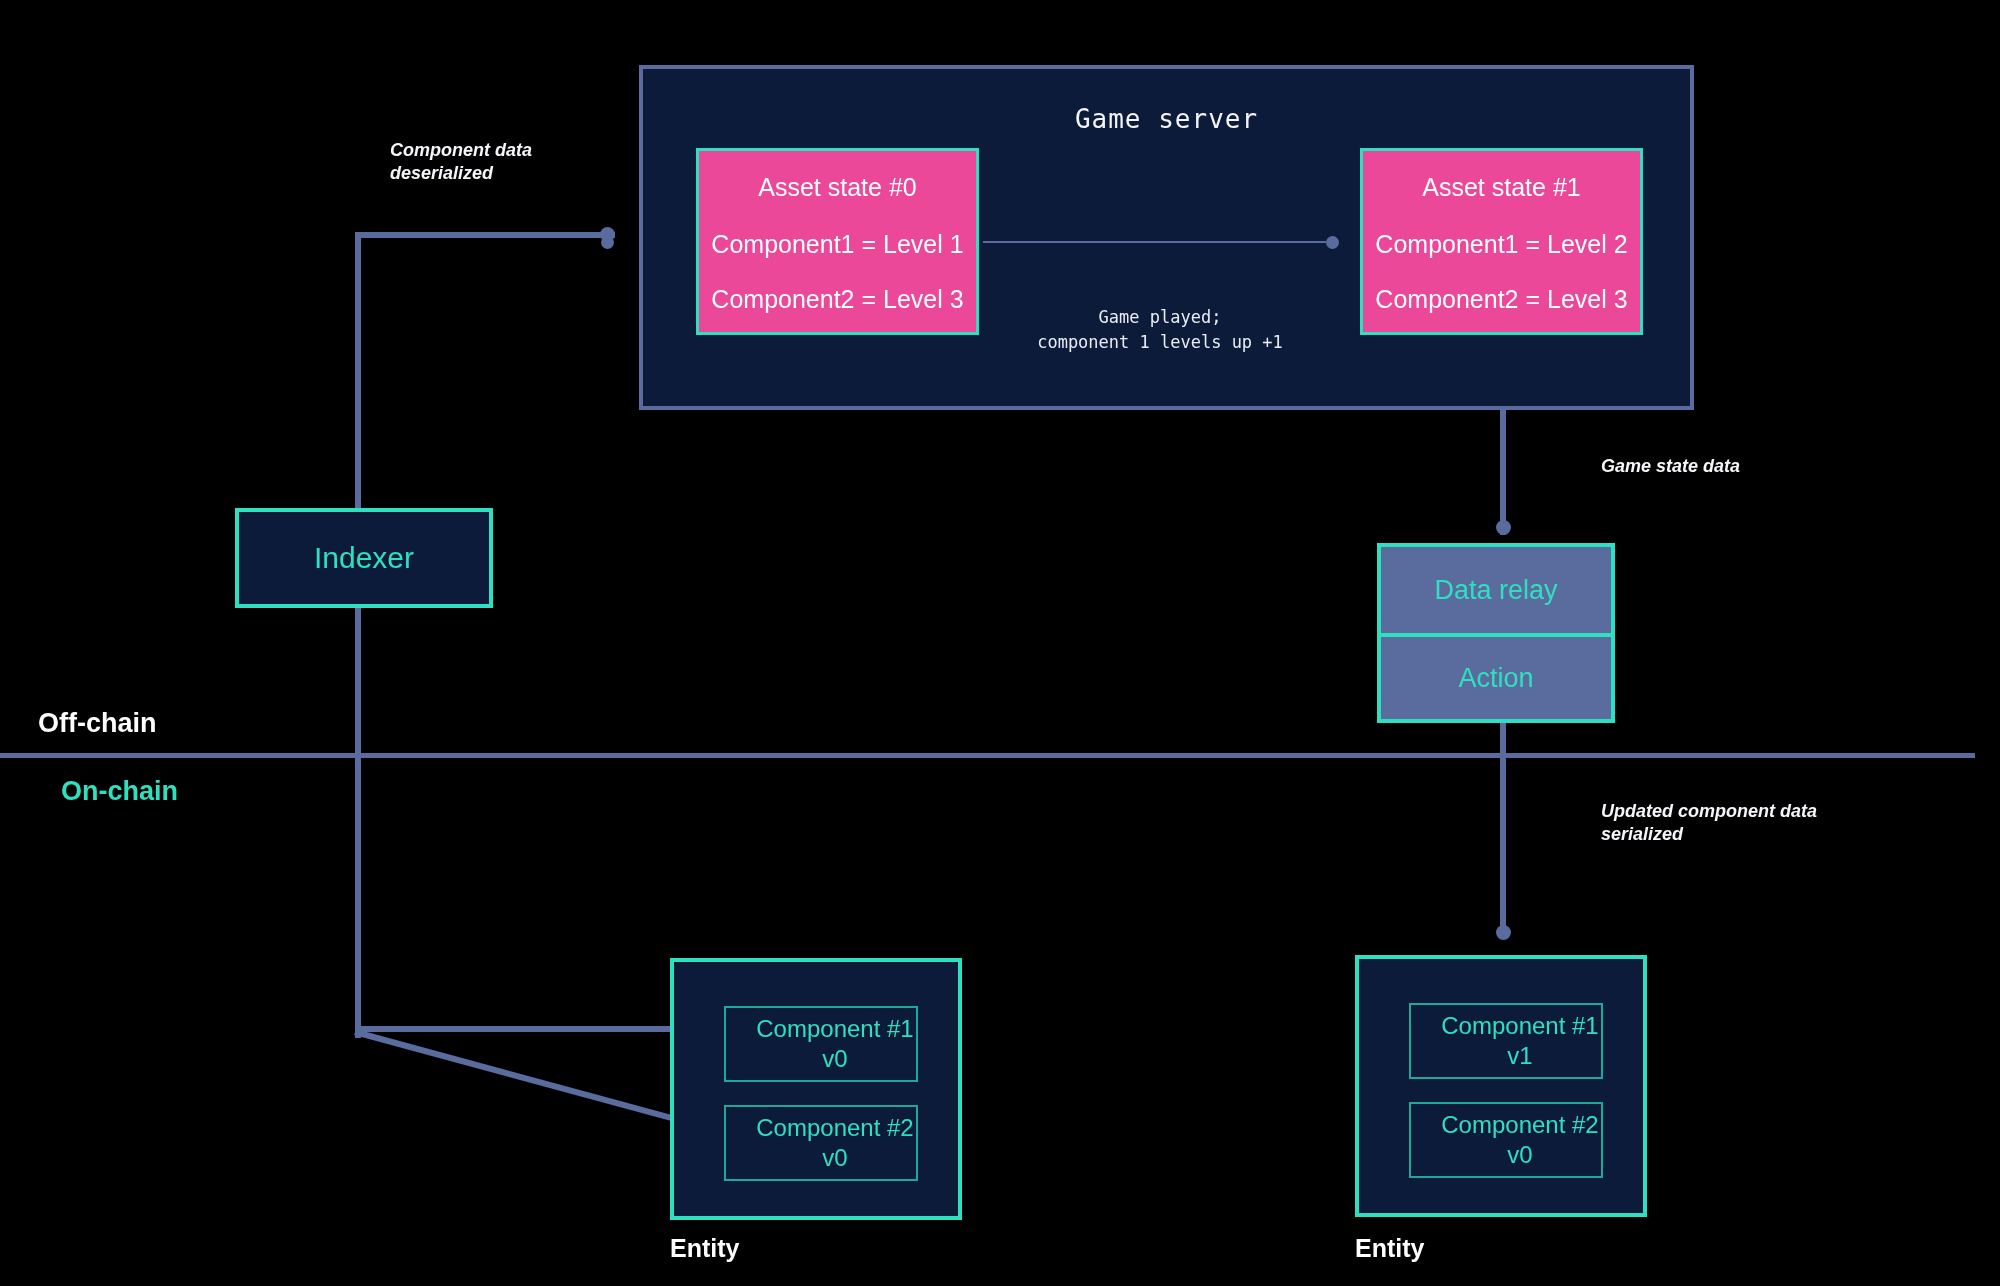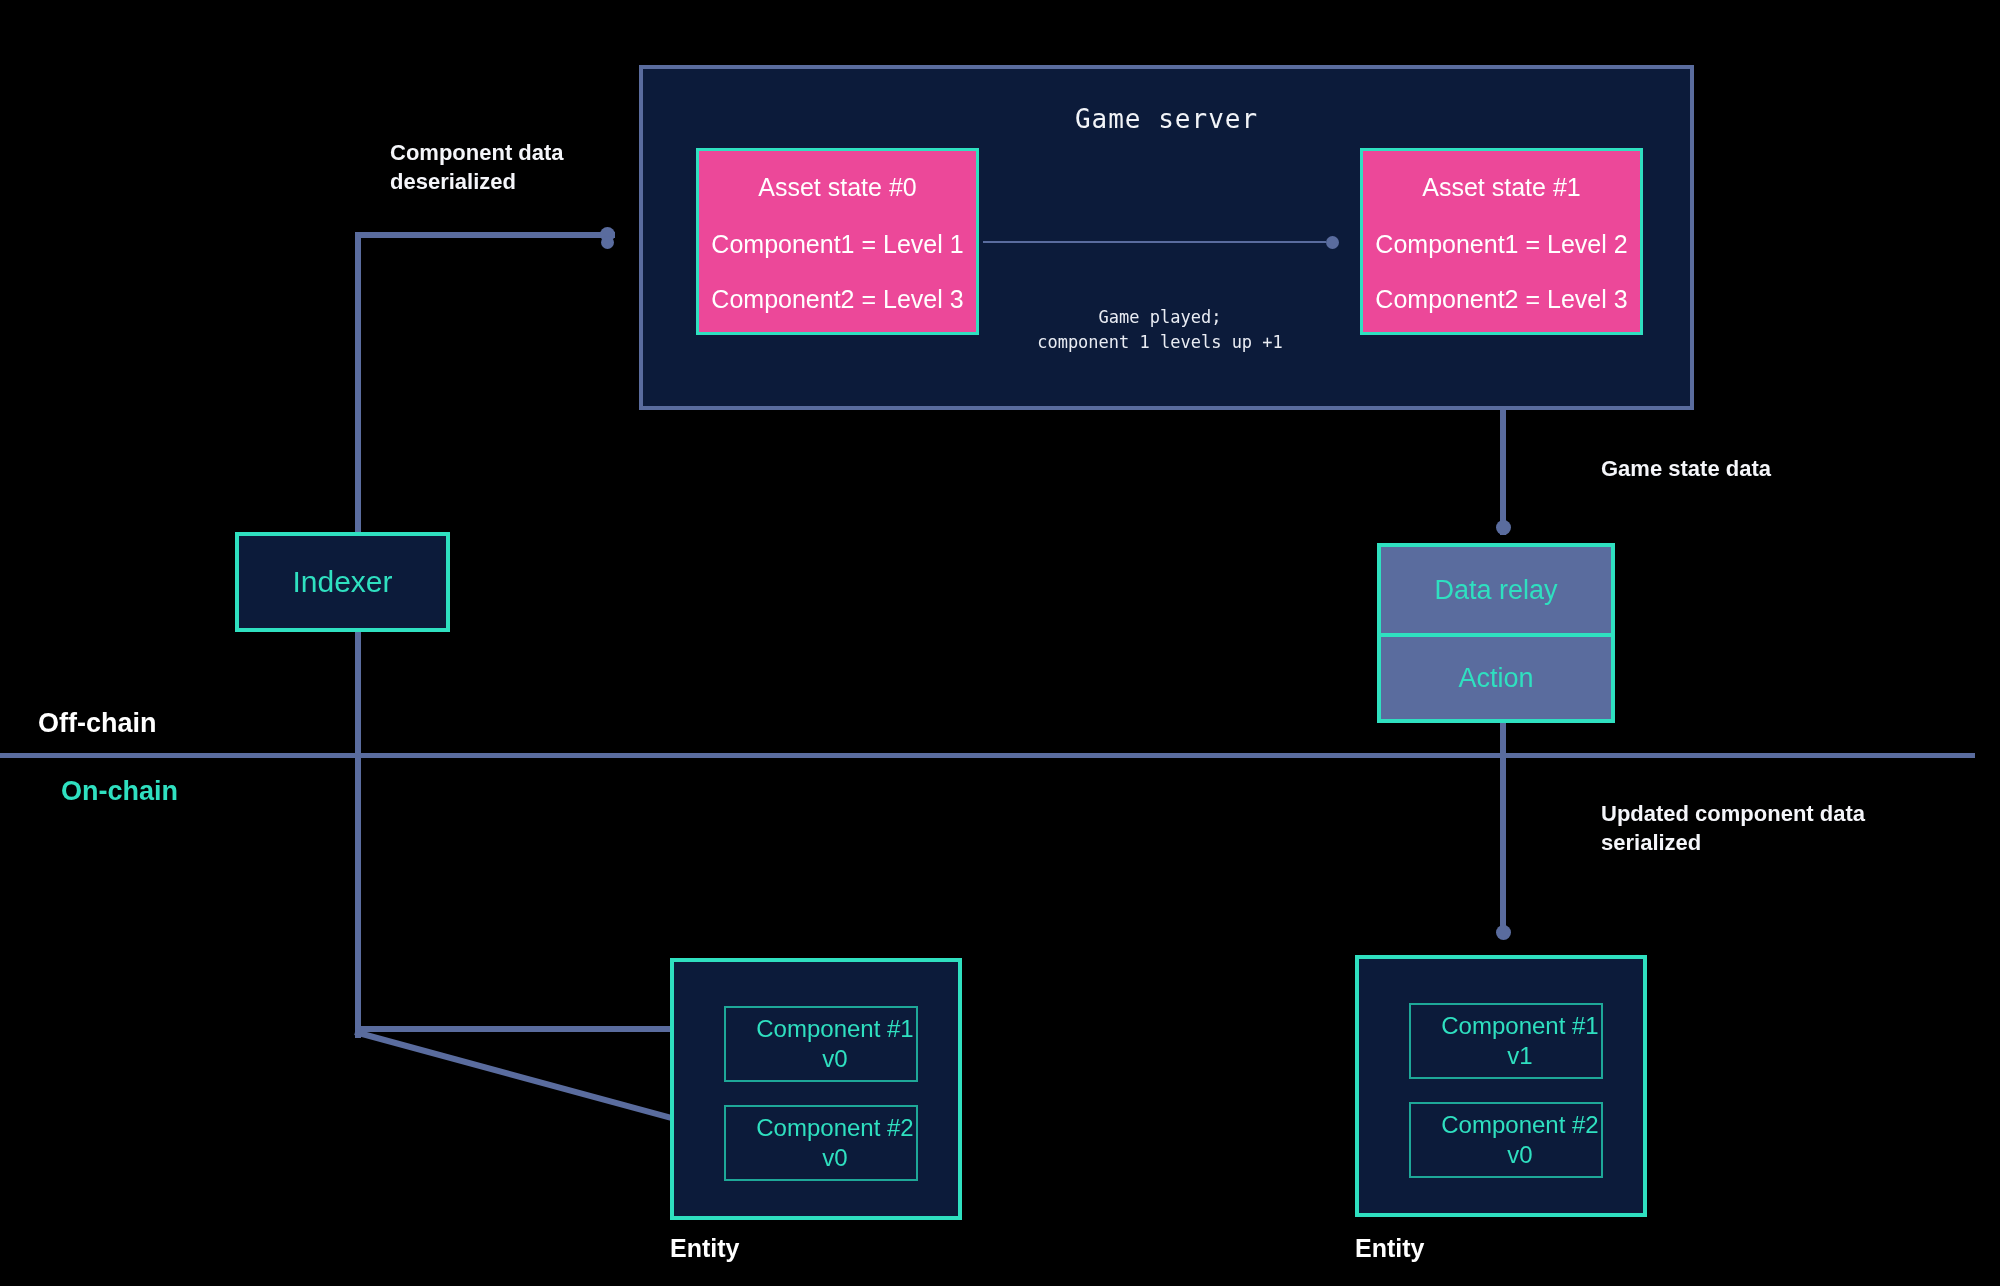--- a/index.html
+++ b/index.html
@@ -81,22 +81,22 @@
     text-align: center;
     color: #e9ecf3;
     font-family: "DejaVu Sans Mono", "Liberation Mono", monospace;
     font-size: 17px;
     line-height: 1.45;
     white-space: pre-line;
   }
 
   
   #indexer-box {
-    left: 235px; top: 532px;
-    width: 215px; height: 100px;
+    left: 235px; top: 508px;
+    width: 258px; height: 100px;
     border: 4px solid #2fe0c0;
     background: #0c1b3a;
     box-sizing: border-box;
     display: flex; align-items: center; justify-content: center;
   }
   #indexer-label {
     color: #2fe0c0;
     font-size: 30px;
   }
 
@@ -133,24 +133,25 @@
     left: 38px; top: 776px;
     color: #2fe0c0;
     font-size: 27px;
     font-weight: bold;
     margin-left: 23px;
   }
 
   
   .edge-label {
     color: #f5f6fa;
-    font-size: 22px;
+    font-size: 18px;
     font-weight: bold;
     line-height: 1.3;
     white-space: pre-line;
+    font-style: italic;
   }
   #label-component-data-deserialized { left: 390px; top: 139px; }
   #label-game-state-data { left: 1601px; top: 455px; }
   #label-updated-component-data { left: 1601px; top: 800px; }
 
   
   .entity-box {
     position: absolute;
     border: 4px solid #2fe0c0;
     background: #0c1b3a;

